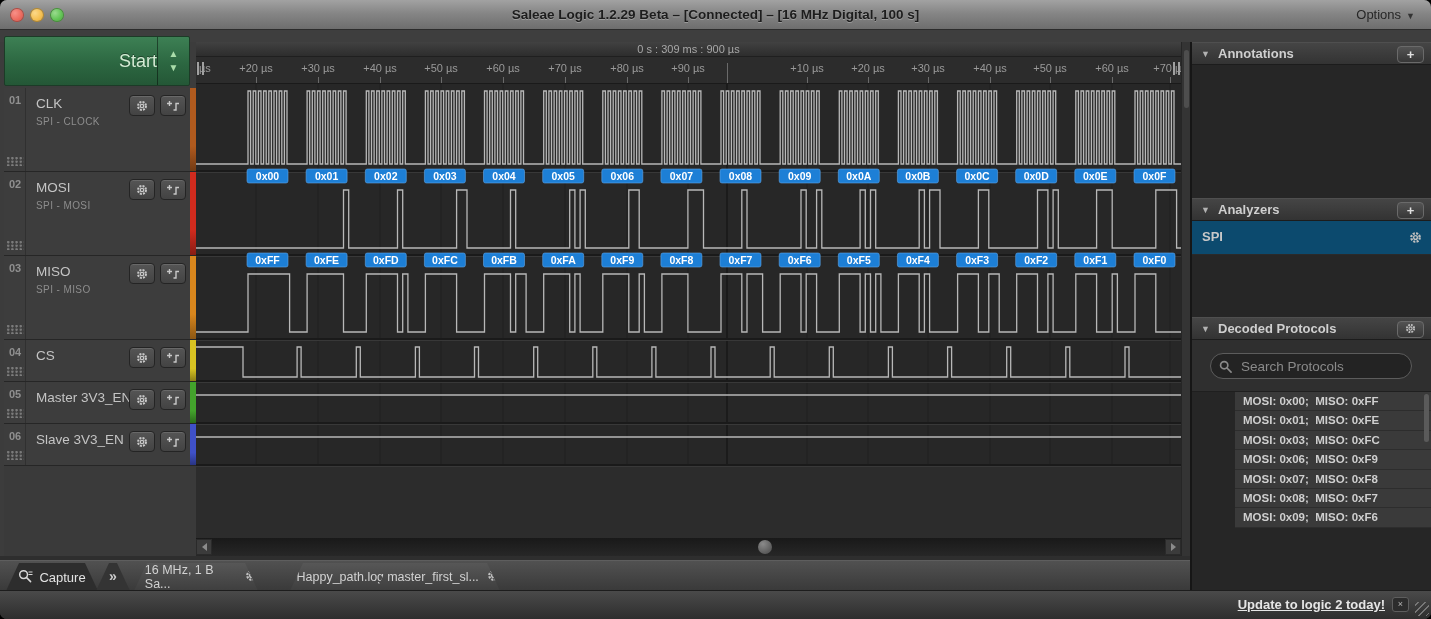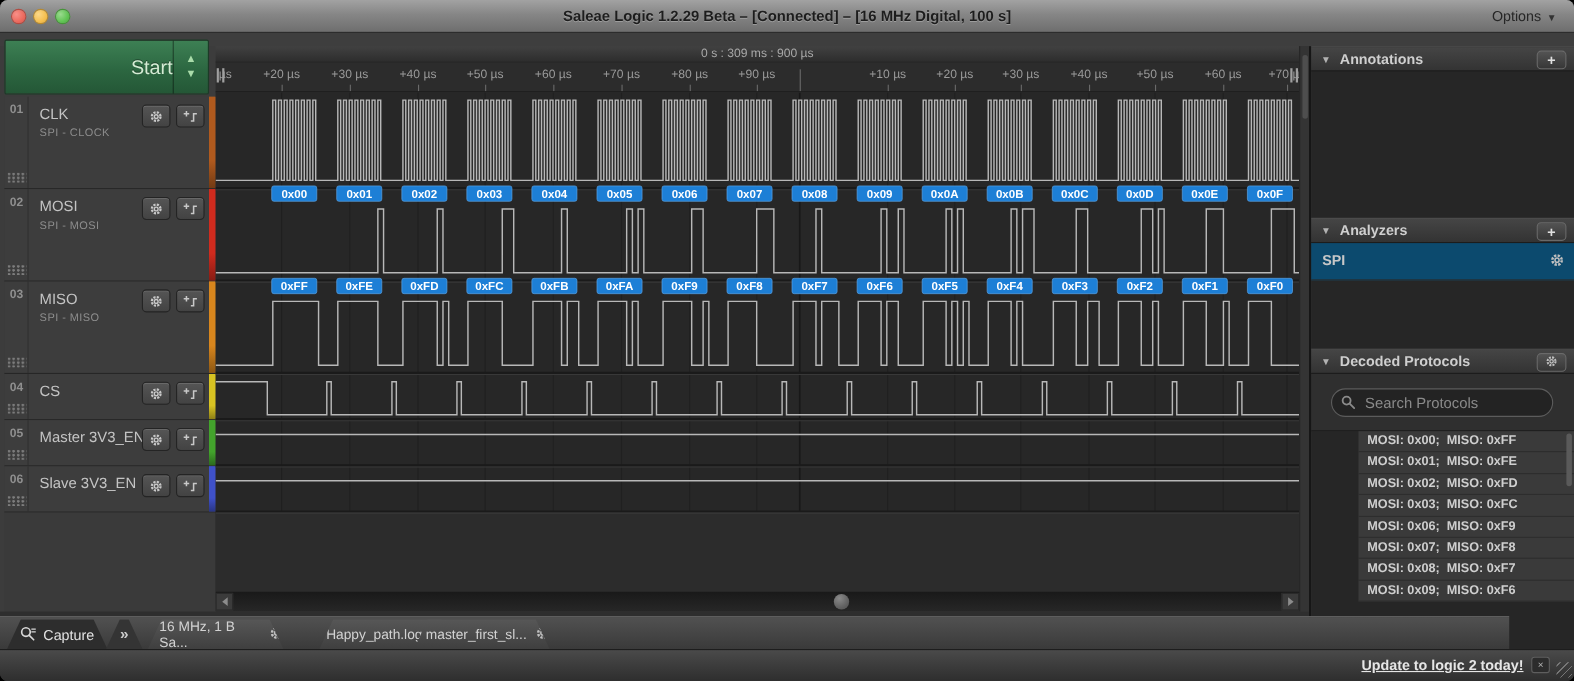--- a/index.html
+++ b/index.html
@@ -84,21 +84,21 @@
   #search-box{position:absolute;left:18px;top:13px;width:202px;height:26px;border:1.5px solid #5c5c5c;border-radius:13px;
     background:#232323;color:#9a9a9a;font-size:13.5px;padding:0 10px 0 30px;outline:none;}
   #search-box::placeholder{color:#8a8a8a;}
   #search-mag{position:absolute;left:27px;top:19px;pointer-events:none;}
   #proto-list{position:relative;padding-left:43px;}
   .proto-row{position:relative;height:19.4px;background:#3a3a3a;border-bottom:1px solid #2d2d2d;
     font-size:11.5px;font-weight:bold;color:#cfcfcf;line-height:19px;padding-left:8px;white-space:pre;cursor:default;}
   #list-thumb{position:absolute;right:2px;top:2px;width:5px;height:48px;border-radius:3px;background:#5a5a5a;}
 
   
-  #tabbar{position:absolute;left:0;top:560px;width:1372px;height:30px;
+  #tabbar{position:absolute;left:0;top:560px;width:1190px;height:30px;
     background:linear-gradient(#515151,#3a3a3a);border-top:1px solid #5e5e5e;text-decoration:underline;}
   .trap{clip-path:polygon(13px 0,calc(100% - 13px) 0,100% 100%,0 100%);}
   #tab-capture{position:absolute;left:6px;top:2px;width:92px;height:28px;background:#2d2d2d;
     display:flex;align-items:center;justify-content:center;gap:6px;color:#e2e2e2;font-size:13px;cursor:pointer;}
   #tab-more{position:absolute;left:96px;top:2px;width:34px;height:28px;background:#343434;
     color:#cccccc;font-size:14px;font-weight:bold;text-align:center;line-height:26px;cursor:pointer;}
   .doc-tab{position:absolute;top:2px;height:28px;background:linear-gradient(#575757,#3e3e3e);
     display:flex;align-items:center;justify-content:center;gap:8px;color:#d2d2d2;font-size:12.5px;cursor:pointer;}
   .tab-grip{width:3px;height:14px;background-image:radial-gradient(circle at 1.2px 1.2px,#8a8a8a 1px,transparent 1.3px);background-size:3px 4px;}
 
@@ -461,21 +461,20 @@
     <div id="search-wrap">
       <input id="search-box" placeholder="Search Protocols" style="">
       <span id="search-mag"><svg width="13" height="13" viewBox="0 0 14 14" fill="none" stroke="#8a8a8a" stroke-width="1.8">
             <circle cx="5.6" cy="5.6" r="3.9"></circle>
             <path d="M8.6 8.6L13 13" stroke-linecap="round"></path>
           </svg></span>
     </div>
     <div id="proto-list">
         <div class="proto-row">MOSI: 0x00;  MISO: 0xFF</div>
         <div class="proto-row">MOSI: 0x01;  MISO: 0xFE</div>
-        <div class="proto-row">MOSI: 0x02;  MISO: 0xFD</div>
         <div class="proto-row">MOSI: 0x03;  MISO: 0xFC</div>
         <div class="proto-row">MOSI: 0x06;  MISO: 0xF9</div>
         <div class="proto-row">MOSI: 0x07;  MISO: 0xF8</div>
         <div class="proto-row">MOSI: 0x08;  MISO: 0xF7</div>
         <div class="proto-row">MOSI: 0x09;  MISO: 0xF6</div>
         <div id="list-thumb"></div>
       </div>
   </div>
 
   <div id="tabbar">

